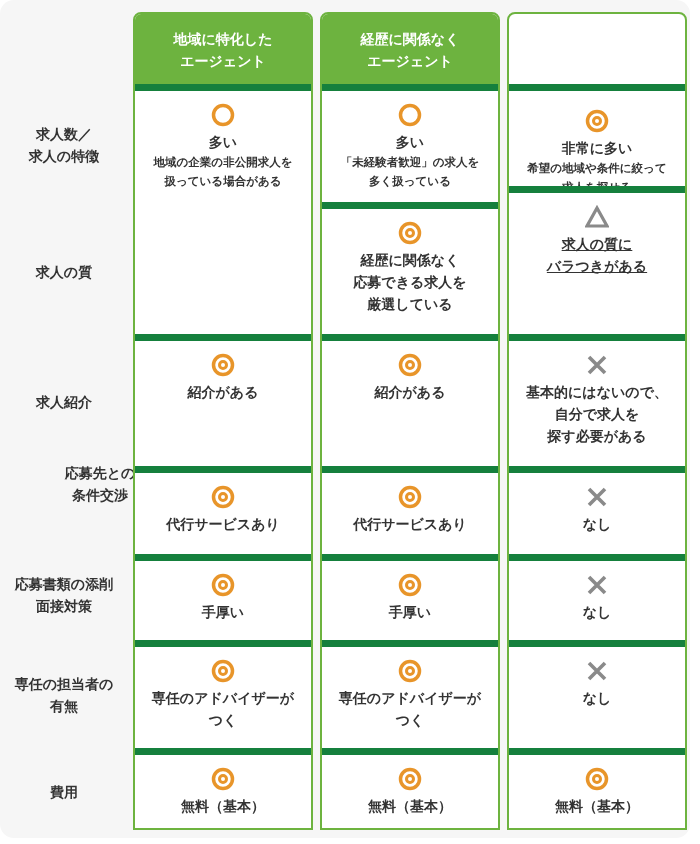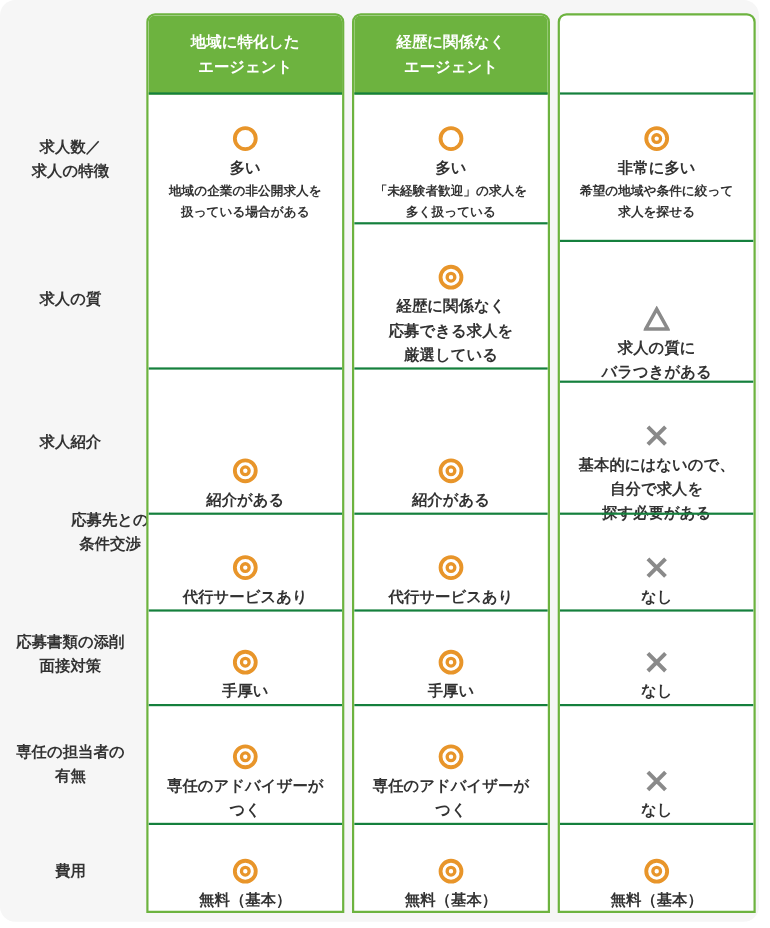--- a/index.html
+++ b/index.html
@@ -2,21 +2,21 @@
 <html><head>
 <meta charset="utf-8">
 <style>
   html, body { margin:0; padding:0; background:#ffffff; }
   body { width:700px; height:844px; font-family:"DejaVu Sans","Liberation Sans",sans-serif; color:#333; }
   .frame { position:absolute; left:0; top:0; width:690px; height:838px; background:#f6f6f6; border-radius:14px; }
   .rowlabels { position:absolute; left:0; top:0; width:128px; }
   .rlabel { position:absolute; left:0; width:128px; display:flex; align-items:center; justify-content:center; text-align:center; font-weight:bold; font-size:14px; line-height:22px; color:#333; }
   .col { position:absolute; top:12px; width:180px; height:818px; border:2px solid #6db33f; border-radius:8px 8px 0 0; background:#fff; box-sizing:border-box; overflow:hidden; }
   .col-head { height:72px; background:#6db33f; color:#fff; font-weight:bold; font-size:14px; line-height:22px; display:flex; align-items:center; justify-content:center; text-align:center; }
-  .cell { position:absolute; left:0; right:0; display:flex; flex-direction:column; align-items:center; justify-content:flex-end; text-align:center; border-top:2px solid #15803d; box-sizing:border-box; }
+  .cell { position:absolute; left:0; right:0; display:flex; flex-direction:column; align-items:center; justify-content:flex-start; text-align:center; border-top:7px solid #15803d; box-sizing:border-box; }
   .mark { width:24px; height:24px; margin-bottom:4px; }
   .ctext { font-size:14px; font-weight:bold; line-height:22px; color:#333; white-space:pre-line; }
   .csub { font-size:11.5px; font-weight:bold; line-height:19px; color:#333; white-space:pre-line; }
 </style>
 </head>
 <body>
 
 <div class="frame">
   <div class="rowlabels" id="rowlabels">
       <div class="rlabel" style="white-space: pre-line; top: 121px; height: 48px;">求人数／
@@ -140,28 +140,28 @@
       <div class="col" style="left: 507px;">
         <div class="cell" style="top: 70px; height: 118px; padding-top: 18px;">
           <div class="mark"><svg viewBox="0 0 24 24">
               <circle cx="12" cy="12" r="9.5" fill="none" stroke="#e8952a" stroke-width="3.5"></circle>
               <circle cx="12" cy="12" r="3.5" fill="none" stroke="#e8952a" stroke-width="3"></circle>
             </svg></div>
           <div class="ctext">非常に多い</div>
           <div class="csub">希望の地域や条件に絞って
 求人を探せる</div>
         </div>
-        <div class="cell" style="top: 204px; height: 132px; padding-top: 12px;">
+        <div class="cell" style="top: 172px; height: 132px; padding-top: 12px; text-decoration: underline;">
           <div class="mark"><svg viewBox="0 0 24 24">
               <path d="M12 3 L22 21 L2 21 Z" fill="none" stroke="#8a8a8a" stroke-width="3.2" stroke-linejoin="miter"></path>
             </svg></div>
           <div class="ctext">求人の質に
 バラつきがある</div>
         </div>
-        <div class="cell" style="top: 332px; height: 132px; padding-top: 12px;">
+        <div class="cell" style="top: 320px; height: 132px; padding-top: 12px;">
           <div class="mark"><svg viewBox="0 0 24 24">
               <path d="M4 4 L20 20 M20 4 L4 20" stroke="#8a8a8a" stroke-width="3.6"></path>
             </svg></div>
           <div class="ctext">基本的にはないので、
 自分で求人を
 探す必要がある</div>
         </div>
         <div class="cell" style="top: 452px; height: 88px; padding-top: 12px;">
           <div class="mark"><svg viewBox="0 0 24 24">
               <path d="M4 4 L20 20 M20 4 L4 20" stroke="#8a8a8a" stroke-width="3.6"></path>

